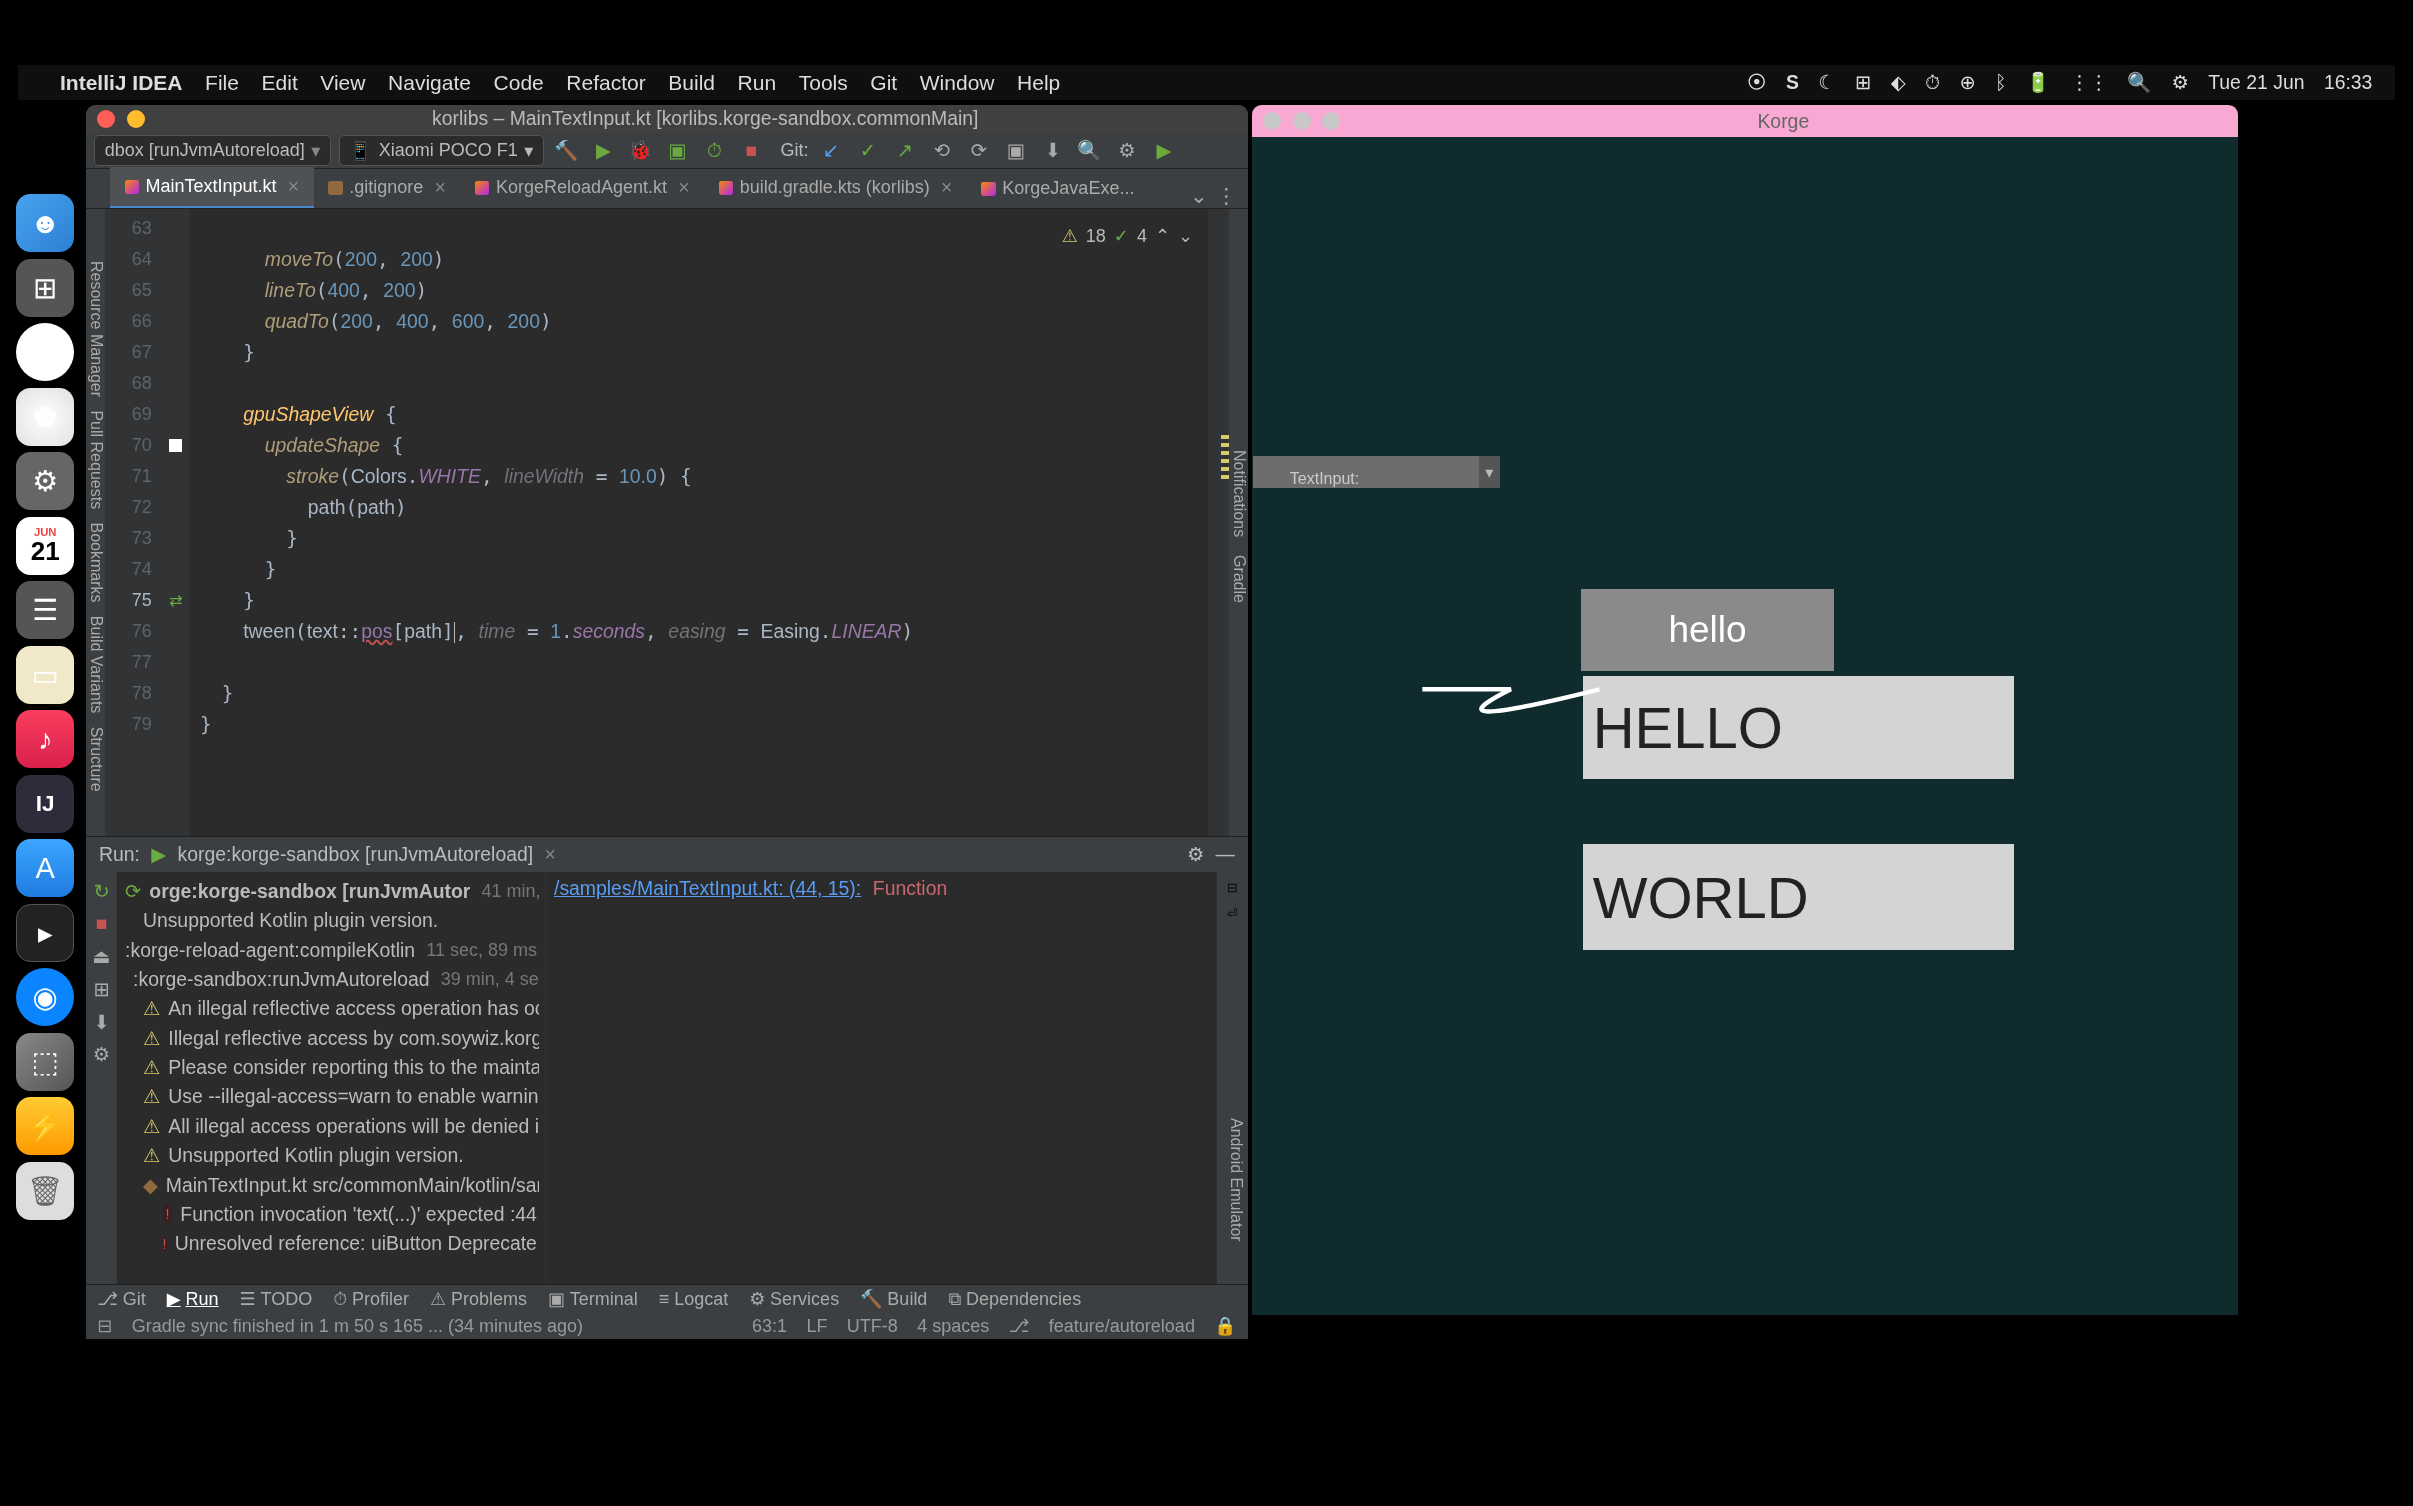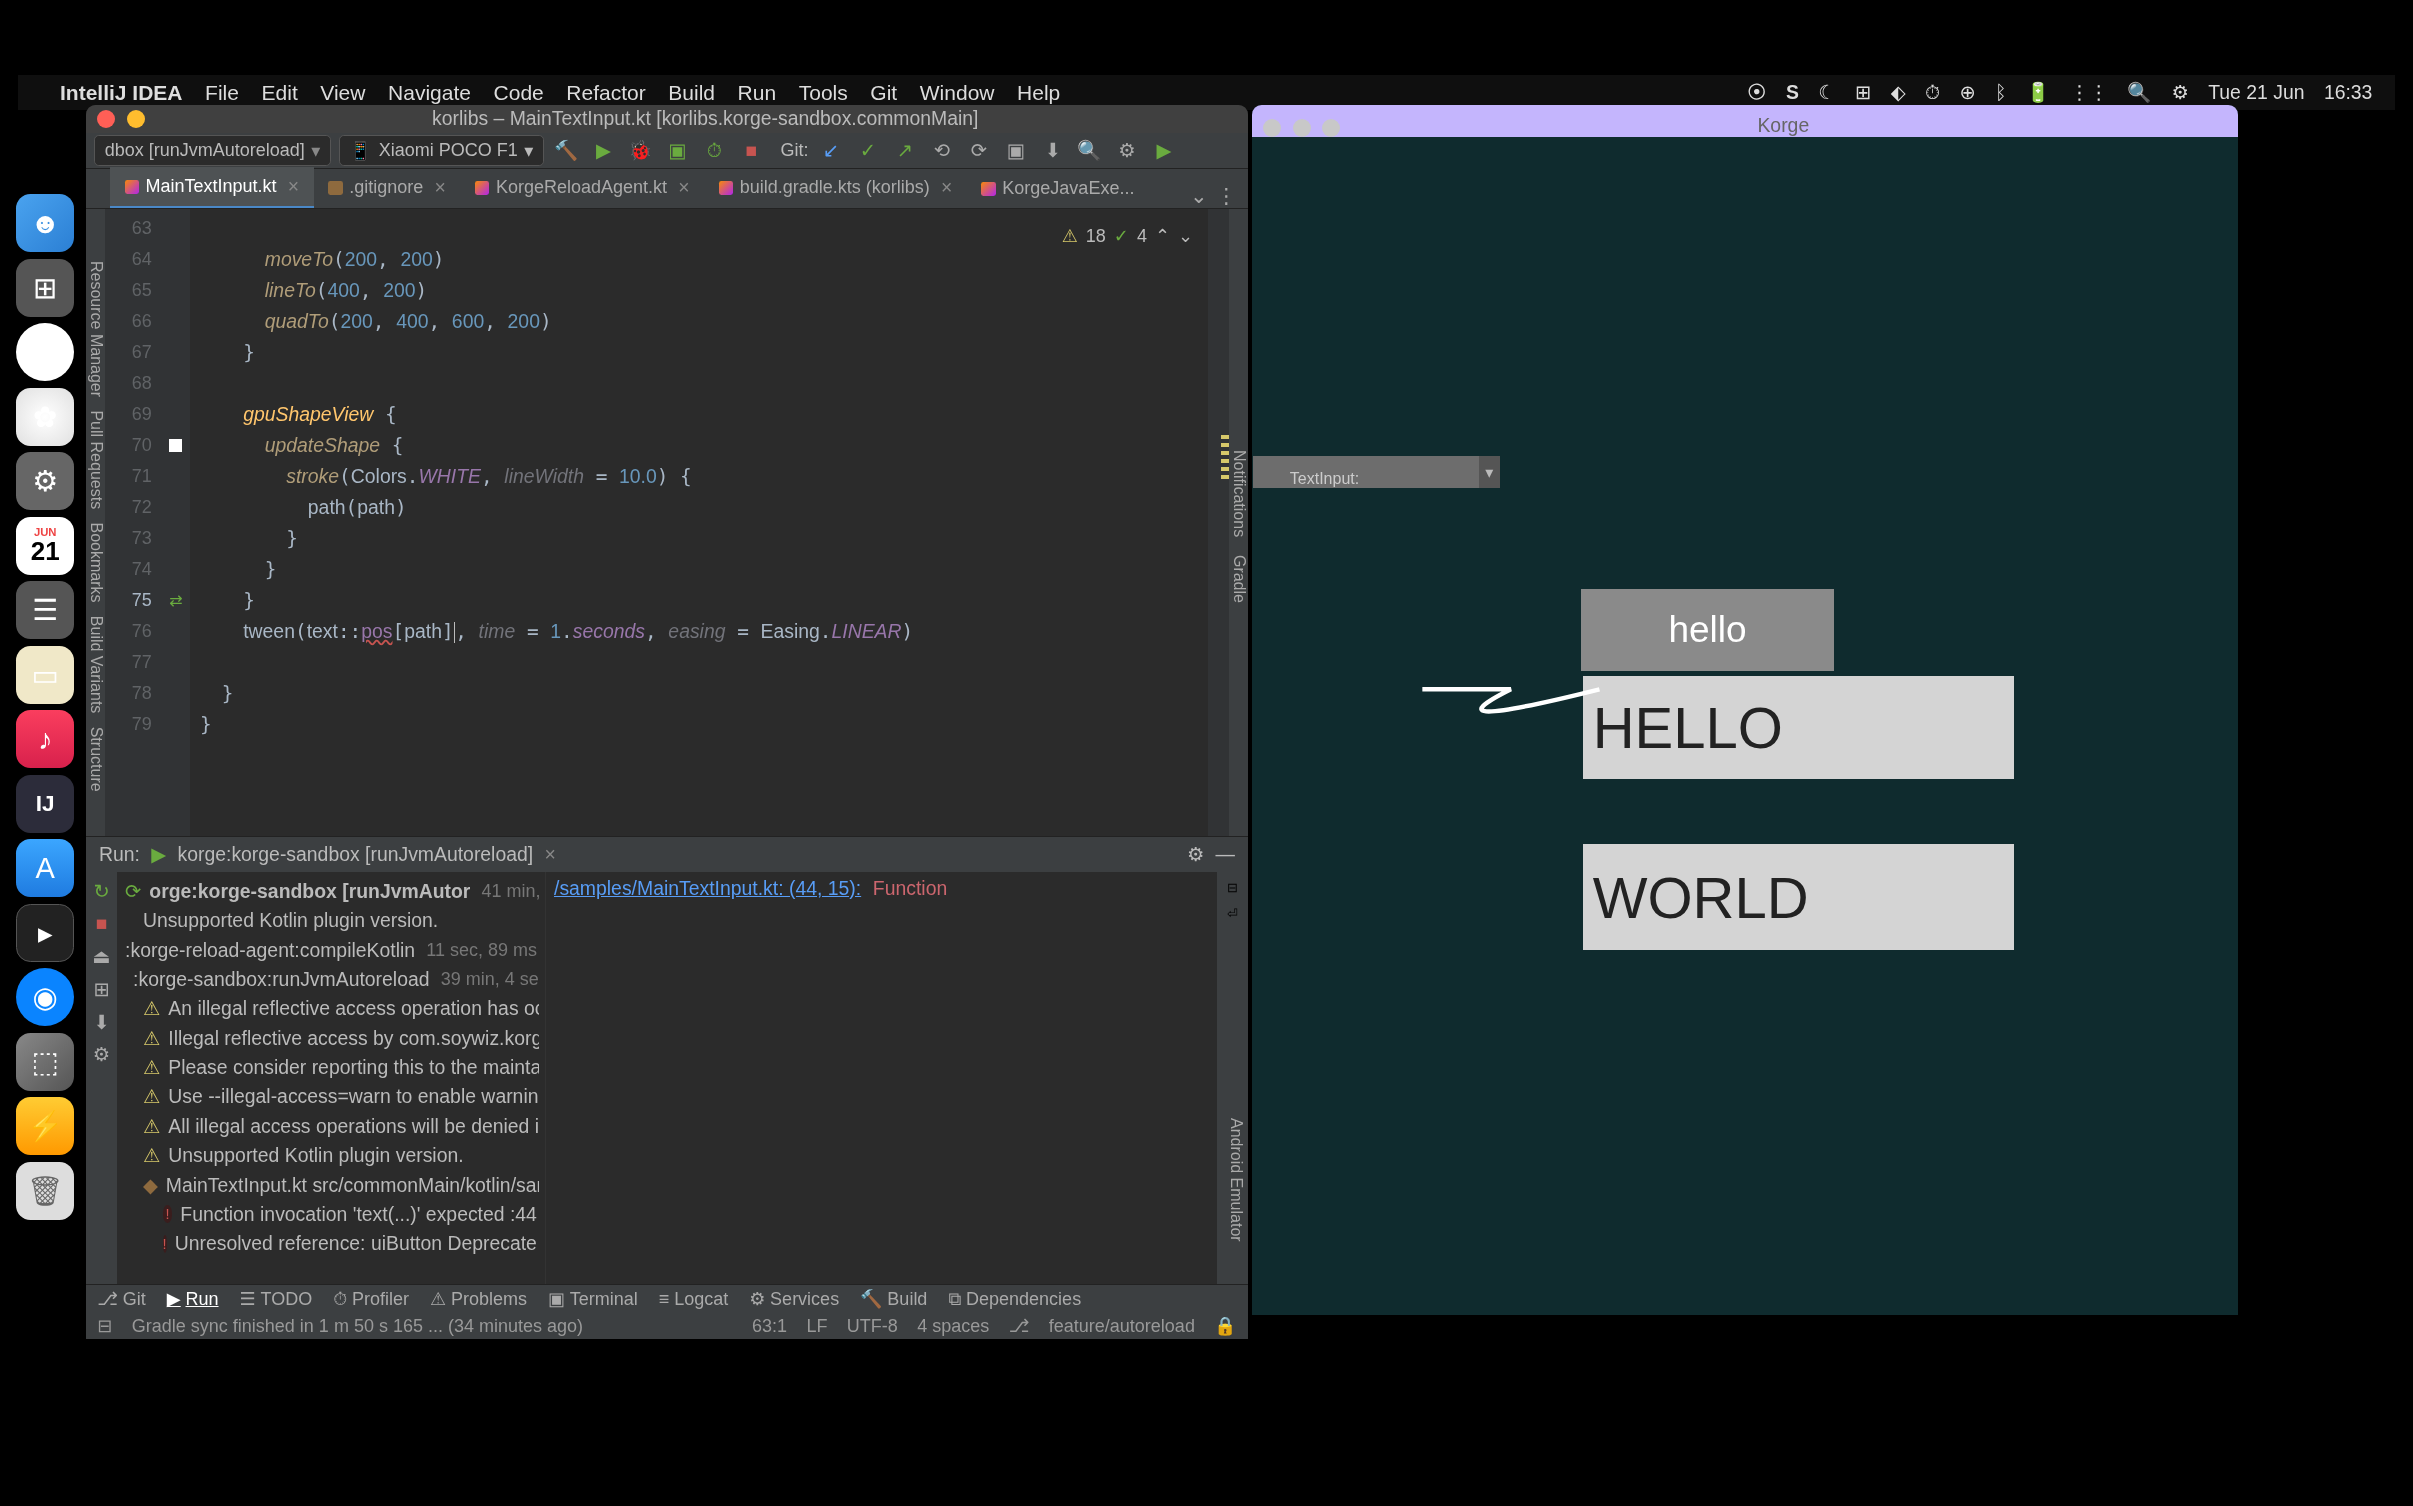--- a/index.html
+++ b/index.html
@@ -1,18 +1,18 @@
 <!DOCTYPE html>
 <html style="font-size:13px"><head>
 <meta charset="utf-8">
 <style>
 * { margin: 0; padding: 0; box-sizing: border-box; font-family: -apple-system, BlinkMacSystemFont, 'Segoe UI', sans-serif; }
 body { background: #000; width: 2413px; height: 1507px; overflow: hidden; position: relative; }
 
-.macos-menubar { position: absolute; top: 75px; left: 18px; right: 18px; height: 35px; background: rgba(30,30,30,0.5); display: flex; align-items: center; color: #ddd; font-size: 21px; }
+.macos-menubar { position: absolute; top: 65px; left: 18px; right: 18px; height: 35px; background: rgba(30,30,30,0.5); display: flex; align-items: center; color: #ddd; font-size: 21px; }
 .menubar-left { display: flex; align-items: center; gap: 22.6px; padding-left: 19.4px; }
 .apple-logo { font-size: 24px; }
 .app-name { font-weight: 600; }
 .menubar-right { margin-left: auto; display: flex; align-items: center; gap: 19.4px; padding-right: 22.6px; font-size: 19.4px; }
 .menubar-right span { display: inline-flex; align-items: center; }
 
 .dock { position: absolute; left: 9.7px; top: 194px; width: 71px; display: flex; flex-direction: column; gap: 6.5px; align-items: center; }
 .dock-item { width: 58px; height: 58px; border-radius: 14.5px; display: flex; align-items: center; justify-content: center; font-size: 29px; color: #fff; }
 .dock-finder { background: linear-gradient(135deg,#4aa3ef,#2b7fd4); }
 .dock-gray { background: #555; }
@@ -107,21 +107,21 @@
 
 .bottom-tabs { height: 34px; background: #3c3f41; border-top: 0.8px solid #222; display: flex; align-items: center; padding: 0 11.3px; gap: 21px; color: #aaa; font-size: 18px; }
 .bottom-tabs .bt { display: flex; align-items: center; gap: 4.8px; }
 .bottom-tabs .bt.active { color: #fff; text-decoration: underline; }
 .bottom-tabs .spacer { flex: 1; }
 
 .status-bar { height: 29px; background: #3c3f41; display: flex; align-items: center; padding: 0 11.3px; gap: 19.4px; color: #999; font-size: 18px; }
 .status-bar .spacer { flex: 1; }
 
 .korge-window { position: absolute; left: 1252px; top: 105px; width: 986px; height: 1210px; background: #0f2b2e; border-radius: 9.7px 9.7px 0 0; overflow: hidden; }
-.korge-titlebar { height: 32px; background: #c4b5fd; display: flex; align-items: flex-end; padding: 0 11.3px; }
+.korge-titlebar { height: 32px; background: #f9a8d4; display: flex; align-items: center; padding: 0 11.3px; }
 .korge-titlebar .traffic-lights .tl { background: #c8c8c8; }
 .korge-title { flex: 1; text-align: center; color: #666; font-size: 19.4px; }
 .korge-canvas { position: absolute; top: 32px; left: 0; right: 0; bottom: 0; background: #0f2b2e; }
 .korge-textinput-top { position: absolute; top: 319px; left: 0.8px; width: 247px; height: 32px; background: #6d6d6d; display: flex; align-items: flex-end; padding-left: 37px; font-size: 16px; color: #ccc; }
 .korge-textinput-top .dd { position: absolute; right: 0; top: 0; bottom: 0; width: 21px; background: #555; display: flex; align-items: center; justify-content: center; color: #bbb;}
 .korge-box1 { position: absolute; top: 452px; left: 329px; width: 253px; height: 82px; background: #8a8a8a; display: flex; align-items: center; justify-content: center; color: #fff; font-size: 37px; font-weight: 400; }
 .korge-box2 { position: absolute; top: 539px; left: 331px; width: 431px; height: 103px; background: #d4d4d4; display: flex; align-items: center; padding-left: 9.7px; color: #222; font-size: 58px; font-weight: 500; }
 .korge-box3 { position: absolute; top: 707px; left: 331px; width: 431px; height: 106px; background: #d4d4d4; display: flex; align-items: center; padding-left: 9.7px; color: #222; font-size: 58px; font-weight: 500; }
 .korge-path { position: absolute; top: 508px; left: 161px; pointer-events: none; }
 </style>

